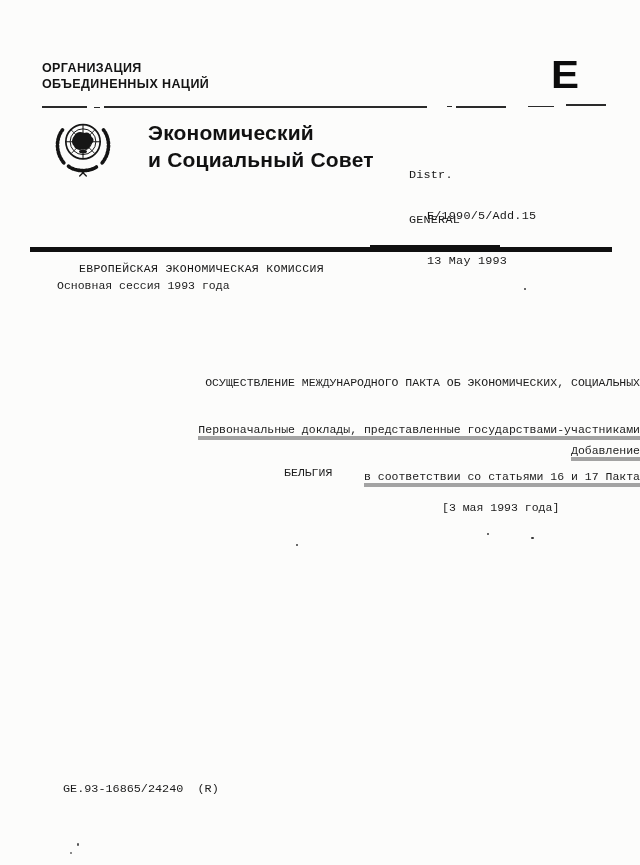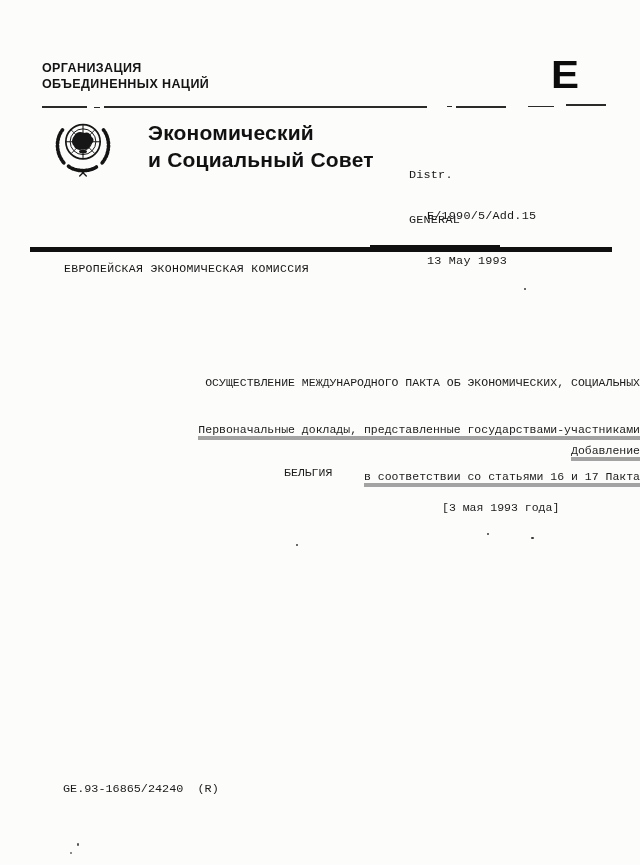--- a/index.html
+++ b/index.html
@@ -52,21 +52,21 @@
   }
   .rule-thick:after{
     content:"";position:absolute;left:340px;top:-2px;width:130px;height:3px;background:#101010;
   }
   
   .tw{
     position:absolute;
     font:11.5px/15px "Liberation Mono","DejaVu Sans Mono",monospace;
     color:#1c1c1c;white-space:pre;
   }
-  .commission{left:64px;top:261px;letter-spacing:.3px;color:#161616;}
+  .commission{left:79px;top:261px;letter-spacing:.3px;color:#161616;}
   .session{left:57px;top:278px;}
   .centered{left:0;right:0;text-align:right;padding-left:14px;}
   .title{top:338px;line-height:18px;}
   .subtitle{top:391px;line-height:15.5px;}
   .subtitle .u, .addendum .u{border-bottom:4px solid #a3a3a3;padding-bottom:0px;}
   .addendum{top:428px;}
   .country{left:284px;top:465px;}
   .recv-date{left:442px;top:500px;}
   .footer-ref{left:63px;top:782px;font-size:11.8px;}
   
@@ -134,20 +134,21 @@
 
   <div class="hmono docnum">
     <div>E/1990/5/Add.15</div>
     <div>13 May 1993</div>
   </div>
 
 
   <div class="rule-thick"></div>
 
   <div class="tw commission">ЕВРОПЕЙСКАЯ ЭКОНОМИЧЕСКАЯ КОМИССИЯ</div>
+  <div class="tw session">Основная сессия 1993 года</div>
 
   <div class="tw centered title">
     <div>ОСУЩЕСТВЛЕНИЕ МЕЖДУНАРОДНОГО ПАКТА ОБ ЭКОНОМИЧЕСКИХ, СОЦИАЛЬНЫХ</div>
   </div>
 
   <div class="tw centered subtitle">
     <div><span class="u">Первоначальные доклады, представленные государствами-участниками</span></div>
     <div><span class="u">в соответствии со статьями 16 и 17 Пакта</span></div>
   </div>
 

